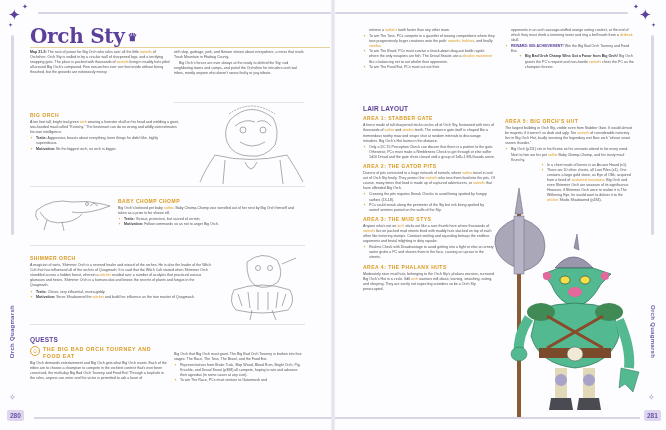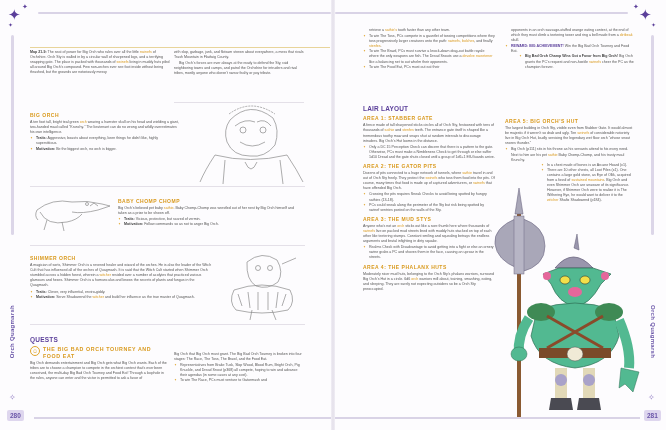--- a/index.html
+++ b/index.html
@@ -40,20 +40,21 @@
   <div class="sparkle" style="left:8px;top:8px;font-size:15px">✦</div>
   <div class="sparkle" style="left:22px;top:4px;font-size:7px">✦</div>
   <div class="sparkle" style="left:8px;top:22px;font-size:6px">✦</div>
   <div class="topline" style="left:38px;width:293px"></div>
   <div class="sideline" style="left:11px;top:35px;height:200px"></div>
   <div class="vert" style="left:8px;top:305px;transform:rotate(180deg)">Orch Quagmarsh</div>
   <div class="sparkle" style="left:9px;top:394px;font-size:8px;color:#8a75c0">✧</div>
   <div class="pagenum" style="left:7px">280</div>
   <div class="botline" style="left:34px;width:297px"></div>
 
+  <h1><span>Orch Sty</span><span class="crown">♛</span></h1>
   <div class="goldline" style="left:30px;top:47px;width:300px"></div>
 
   <div class="block" style="left:30px;top:50px;width:140px">
     <p><b>Map 21-9:</b><span> The seat of power for Big Orch who rules over all the little </span><span class="hl">swinefs</span><span> of Orchshire. Orch Sty is walled in by a circular wall of sharpened logs, and a terrifying snapping gate. The place is packed with thousands of </span><span class="hl">swinefs</span><span> living in muddy huts piled all around Big Orch's compound. Few non-orches ever see foot inside without being thrashed, but the grounds are notoriously messy</span></p>
   </div>
 
   <div class="block" style="left:174px;top:50px;width:130px">
     <p>with slop, garbage, junk, and flotsam strewn about everywhere, a mess that rivals Trash Mountain in Fladwig County.</p>
     <p style="text-indent:5px">Big Orch's forces are ever always at the ready to defend the Sty, raid neighboring towns and camps, and patrol the Orchshire for intruders and rival tribes, mostly anyone who doesn't swear fealty or pay tribute.</p>
   </div>

